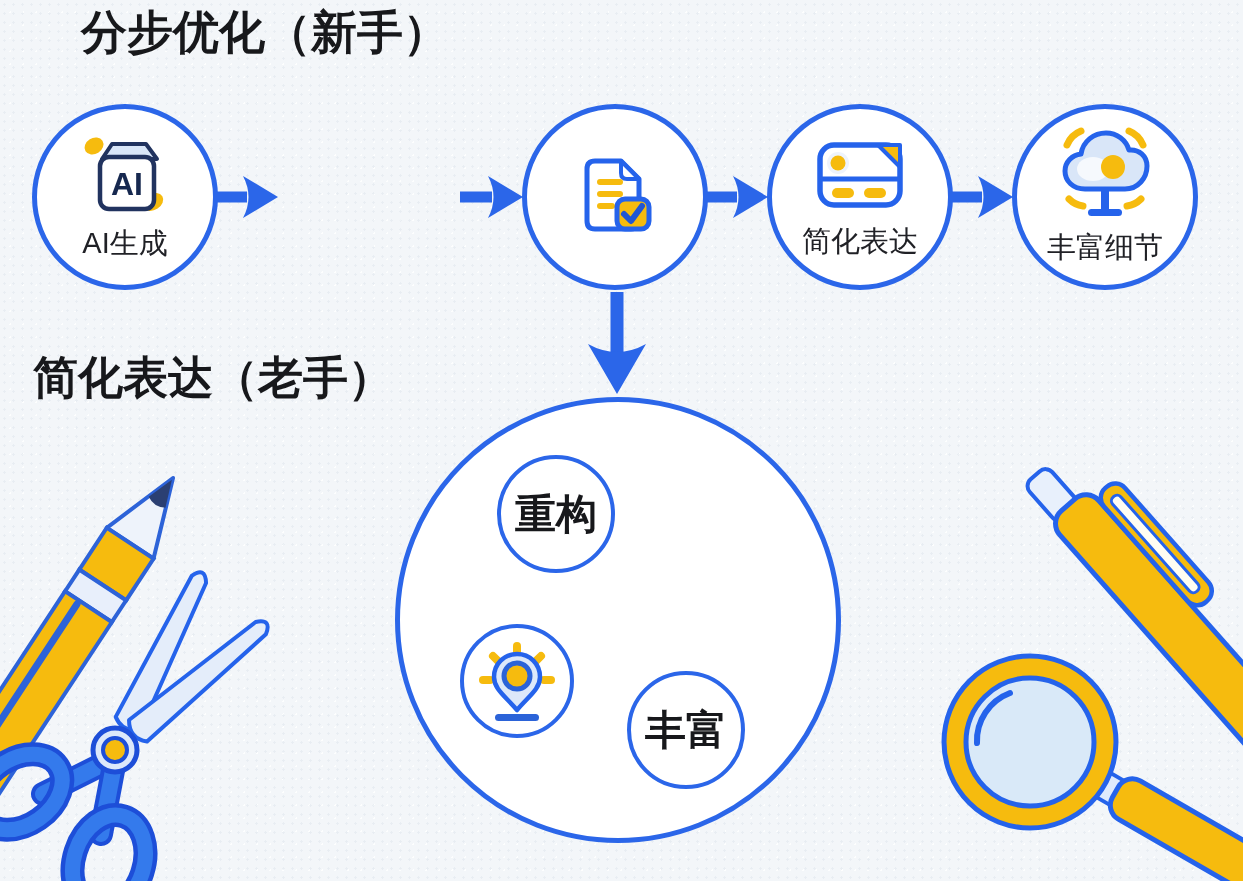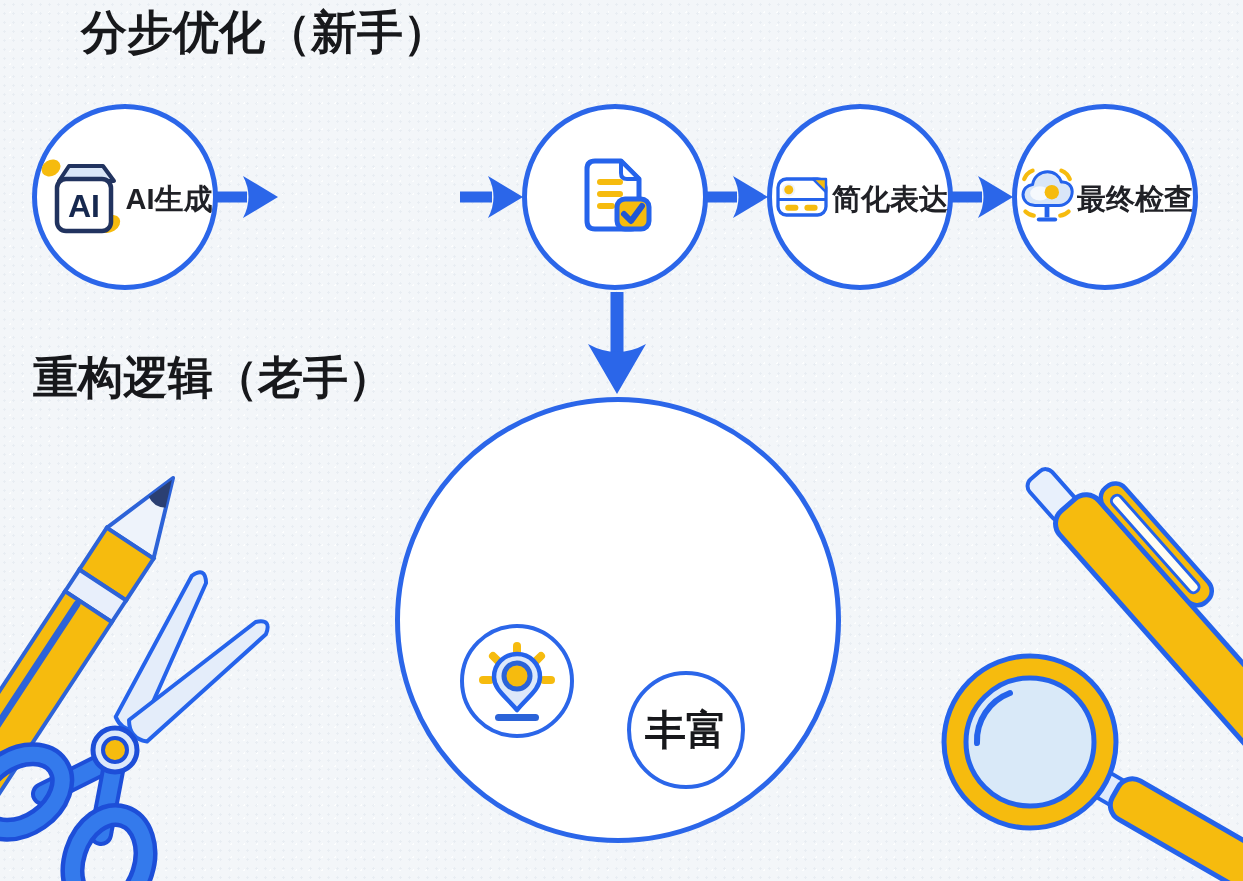--- a/index.html
+++ b/index.html
@@ -28,31 +28,31 @@
   }
   #title-stepwise{left:33px;top:2px;margin-left:48px;}
   #title-combo{left:33px;top:348px;font-size:45px;}
   .step{
     position:absolute;
     width:186px;height:186px;
     box-sizing:border-box;
     border:5px solid #2b66e9;
     border-radius:50%;
     background:#ffffff;
-    display:flex;align-items:center;justify-content:center;
+    display:flex;flex-direction:column;align-items:center;justify-content:center;
   }
   #step-1{left:32px;top:104px;}
   #step-2{left:277px;top:104px;}
   #step-3{left:522px;top:104px;}
   #step-4{left:767px;top:104px;}
   #step-5{left:1012px;top:104px;}
   .step-label{
     margin-top:5px;
     font-size:29px;
-    font-weight:700;
+    font-weight:400;
     color:#202126;
     white-space:nowrap;
   }
   .arrow-h{position:absolute;top:175px;}
   #arrow-1{left:213px;} #arrow-2{left:458px;} #arrow-3{left:703px;} #arrow-4{left:948px;}
   .arrow-down{position:absolute;left:581px;top:290px;}
   .combo-circle{
     position:absolute;left:395px;top:397px;
     width:446px;height:446px;
     box-sizing:border-box;
@@ -171,21 +171,21 @@
         <path d="M12,18 Q16,8 26,4" fill="none" stroke="#f6bb0e" stroke-width="7" stroke-linecap="round"></path>
         <path d="M74,4 Q84,8 88,18" fill="none" stroke="#f6bb0e" stroke-width="7" stroke-linecap="round"></path>
         <path d="M14,72 Q20,78 28,79" fill="none" stroke="#f6bb0e" stroke-width="7" stroke-linecap="round"></path>
         <path d="M72,79 Q80,78 86,72" fill="none" stroke="#f6bb0e" stroke-width="7" stroke-linecap="round"></path>
         <path d="M30,62 C18,62 10,54 10,44 C10,35 17,28 26,27 C28,14 39,6 51,6 C62,6 71,13 74,23 C84,22 92,29 92,39 C92,51 83,62 70,62 Z" fill="#d9e6f8" stroke="#2563eb" stroke-width="5" stroke-linejoin="round"></path>
         <ellipse cx="38" cy="42" rx="16" ry="12" fill="rgba(255,255,255,0.75)"></ellipse>
         <circle cx="58" cy="40" r="12" fill="#f6bb0e"></circle>
         <rect x="46" y="62" width="8" height="20" fill="#2563eb"></rect>
         <rect x="33" y="82" width="34" height="7" rx="3.5" fill="#2563eb"></rect>
       </svg>
-      <div class="step-label">最终检查</div>
+      <div class="step-label">丰富细节</div>
     </div>
 
     <svg class="arrow-h" id="arrow-1" width="66" height="44" viewBox="0 0 66 44">
       <line x1="2" y1="22" x2="34" y2="22" stroke="#2b66e9" stroke-width="11"></line>
       <path d="M30,1 Q41,22 30,43 L65,22 Z" fill="#2b66e9"></path>
     </svg>
     <svg class="arrow-h" id="arrow-2" width="66" height="44" viewBox="0 0 66 44">
       <line x1="2" y1="22" x2="34" y2="22" stroke="#2b66e9" stroke-width="11"></line>
       <path d="M30,1 Q41,22 30,43 L65,22 Z" fill="#2b66e9"></path>
     </svg>
@@ -196,23 +196,26 @@
     <svg class="arrow-h" id="arrow-4" width="66" height="44" viewBox="0 0 66 44">
       <line x1="2" y1="22" x2="34" y2="22" stroke="#2b66e9" stroke-width="11"></line>
       <path d="M30,1 Q41,22 30,43 L65,22 Z" fill="#2b66e9"></path>
     </svg>
 
     <svg class="arrow-down" width="72" height="106" viewBox="0 0 72 106">
       <line x1="36" y1="2" x2="36" y2="62" stroke="#2b66e9" stroke-width="13"></line>
       <path d="M7,54 Q36,70 65,54 L36,104 Z" fill="#2b66e9"></path>
     </svg>
 
-    <h2 class="title" id="title-combo">重构逻辑（老手）</h2>
+    <h2 class="title" id="title-combo">简化表达（老手）</h2>
 
     <div class="combo-circle">
+      <div class="bubble" id="bubble-1">
+        <span>重构</span>
+      </div>
       <div class="bubble" id="bubble-3">
         <svg width="80" height="86" viewBox="0 0 80 86">
           <g fill="#f6bb0e">
             <rect x="-4" y="-38" width="8" height="15" rx="4" transform="translate(40,42)"></rect>
             <rect x="-4" y="-38" width="8" height="15" rx="4" transform="translate(40,42) rotate(-45)"></rect>
             <rect x="-4" y="-38" width="8" height="15" rx="4" transform="translate(40,42) rotate(45)"></rect>
             <rect x="-4" y="-38" width="8" height="15" rx="4" transform="translate(40,42) rotate(-90)"></rect>
             <rect x="-4" y="-38" width="8" height="15" rx="4" transform="translate(40,42) rotate(90)"></rect>
           </g>
           <path d="M40,16 C53,16 63,26 63,39 C63,51 52,58 40,72 C28,58 17,51 17,39 C17,26 27,16 40,16 Z" fill="#dce8fa" stroke="#2563eb" stroke-width="4.5" stroke-linejoin="round"></path>

